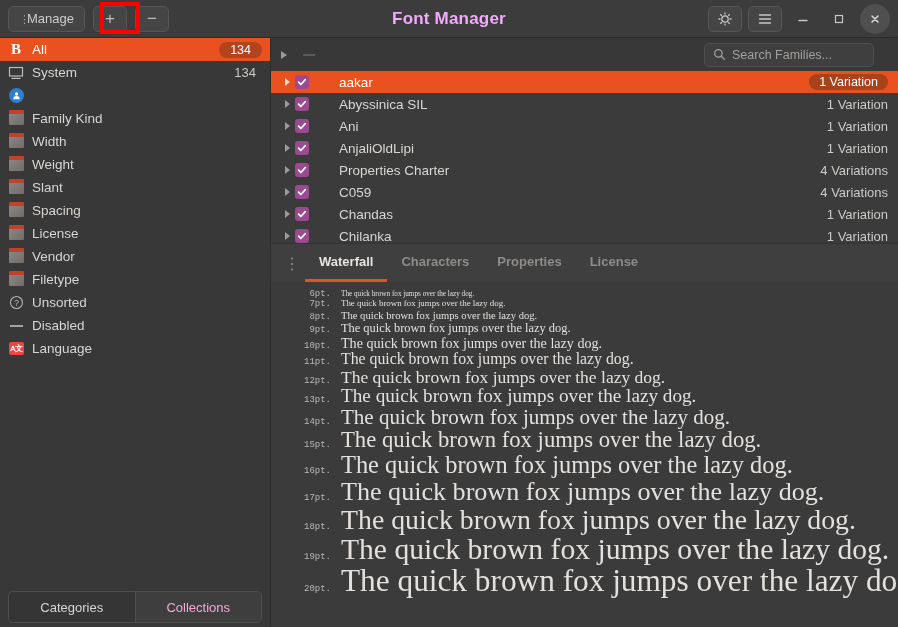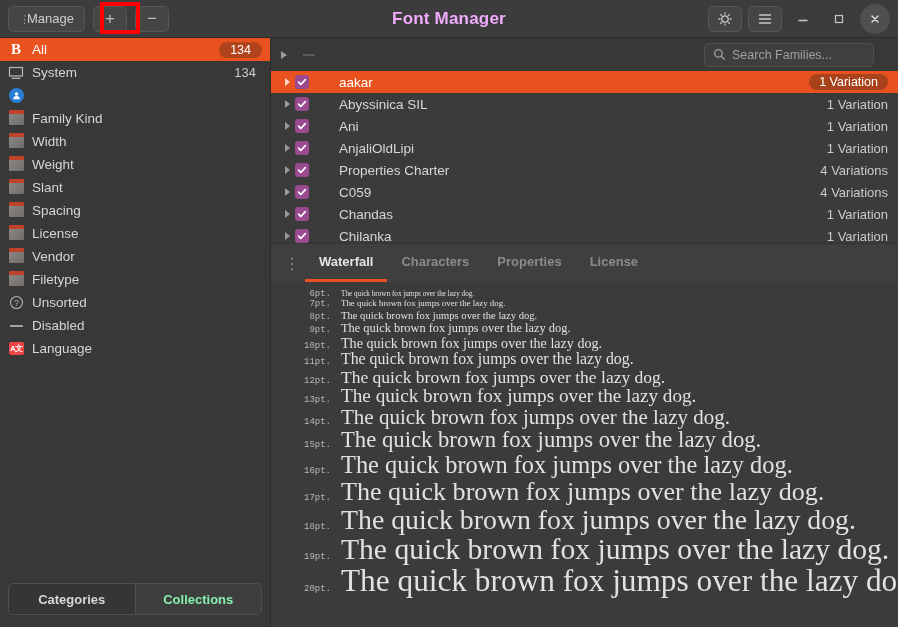--- a/index.html
+++ b/index.html
@@ -125,27 +125,26 @@
     width: 15px; height: 13px; border-radius: 2px;
     background: #ef4444; color: #fff; font-size: 8px;
     display: flex; align-items: center; justify-content: center;
     font-weight: bold; letter-spacing: -1px;
   }
   .dash-ic { width: 13px; height: 2px; background: #a5a2a0; }
 
   .sidebar-tabs {
     height: 32px; min-height: 32px;
     display: flex; align-items: stretch;
-    padding: 0 8px 12px 8px;
-    font-weight: bold;
+    padding: 0 8px 4px 8px;
   }
   .stab {
     flex: 1;
     display: flex; align-items: center; justify-content: center;
-    font-size: 13px; color: #86efac;
+    font-size: 13px; color: #f9a8d4;
     background: #3e3e3e;
     border: 1px solid #4e4e4e;
     box-sizing: border-box;
   }
   .stab.active { background: #353535; color: #d9d6d3; }
   .stab:first-child { border-radius: 5px 0 0 5px; border-right: none; }
   .stab:last-child { border-radius: 0 5px 5px 0; }
 
   
   .right { flex: 1; display: flex; flex-direction: column; min-width: 0; background: #3b3b3b; }

